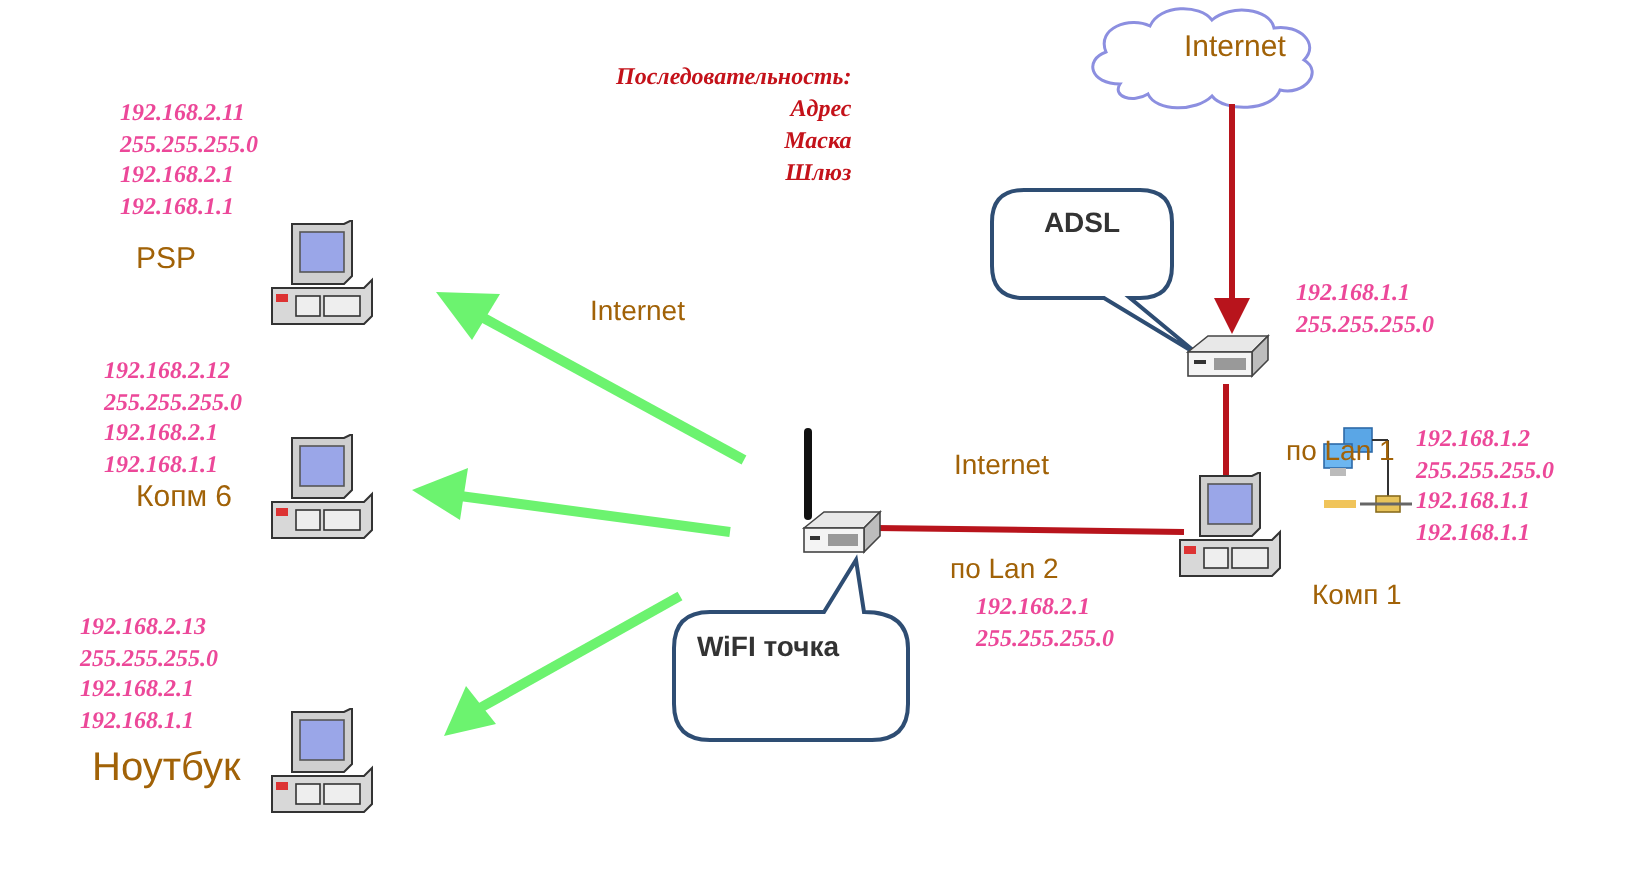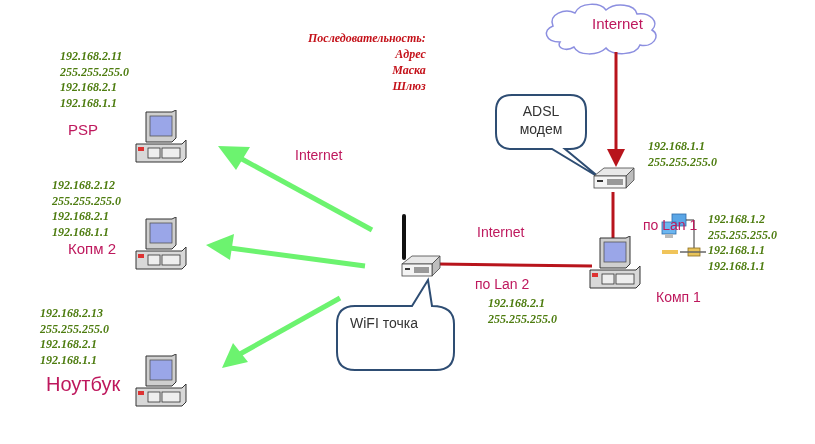--- a/index.html
+++ b/index.html
@@ -1,22 +1,22 @@
 <!DOCTYPE html>
 <html><head>
 <meta charset="utf-8">
 <style>
   html, body { margin: 0; padding: 0; background: #ffffff; }
   #stage { position: relative; width: 815px; height: 444px; overflow: hidden; background: #ffffff; font-family: "Liberation Sans", sans-serif; }
   svg#wires { position: absolute; left: 0; top: 0; }
-  .ip { position: absolute; font-family: "Liberation Serif", serif; font-style: italic; font-weight: bold; color: #4d7c0f; font-size: 12px; line-height: 15.5px; white-space: nowrap; }
+  .ip { position: absolute; font-family: "Liberation Serif", serif; font-style: italic; font-weight: bold; color: #ec4899; font-size: 12px; line-height: 15.5px; white-space: nowrap; }
   .ip div { height: 15.5px; }
   .legend { position: absolute; font-family: "Liberation Serif", serif; font-style: italic; font-weight: bold; color: #c4121a; font-size: 12px; line-height: 16px; white-space: nowrap; }
-  .label { position: absolute; font-family: "Liberation Sans", sans-serif; color: #be185d; font-size: 14px; white-space: nowrap; }
-  .callout { position: absolute; font-family: "Liberation Sans", sans-serif; font-size: 14px; color: #333; text-align: center; line-height: 18px; }
+  .label { position: absolute; font-family: "Liberation Sans", sans-serif; color: #a16207; font-size: 14px; white-space: nowrap; }
+  .callout { position: absolute; font-family: "Liberation Sans", sans-serif; font-size: 14px; color: #333; text-align: center; line-height: 18px; font-weight: bold; }
   .pc { position: absolute; }
 </style>
 </head>
 <body>
 
 <div id="stage">
 
   <svg id="wires" width="815" height="444" viewBox="0 0 815 444">
     <defs>
       <marker id="redhead" markerWidth="6" markerHeight="6" refX="3" refY="3" orient="auto" markerUnits="strokeWidth">
@@ -121,21 +121,20 @@
     <div>Последовательность:</div>
     <div>Адрес</div>
     <div>Маска</div>
     <div>Шлюз</div>
   </div>
 
   <div class="label" style="left:592px; top:15px; font-size:15px;">Internet</div>
 
   <div class="callout" style="left:500px; top:102px; width:82px;">
     <div>ADSL</div>
-    <div>модем</div>
   </div>
 
   <div class="ip" style="left:648px; top:139px;">
     <div>192.168.1.1</div>
     <div>255.255.255.0</div>
   </div>
 
   <div class="label" style="left:643px; top:200px;margin-top:17px;">по Lan 1</div>
   <div class="ip" style="left:708px; top:189px;margin-top:23px;">
     <div>192.168.1.2</div>
@@ -165,21 +164,21 @@
     <div>192.168.1.1</div>
   </div>
   <div class="label" style="left:68px; top:121px; font-size:15px;">PSP</div>
 
   <div class="ip" style="left:52px; top:178px;">
     <div>192.168.2.12</div>
     <div>255.255.255.0</div>
     <div>192.168.2.1</div>
     <div>192.168.1.1</div>
   </div>
-  <div class="label" style="left:68px; top:240px; font-size:15px;">Копм 2</div>
+  <div class="label" style="left:68px; top:240px; font-size:15px;">Копм 6</div>
 
   <div class="ip" style="left:40px; top:306px;">
     <div>192.168.2.13</div>
     <div>255.255.255.0</div>
     <div>192.168.2.1</div>
     <div>192.168.1.1</div>
   </div>
   <div class="label" style="left:46px; top:373px; font-size:20px;">Ноутбук</div>
 
 </div>

